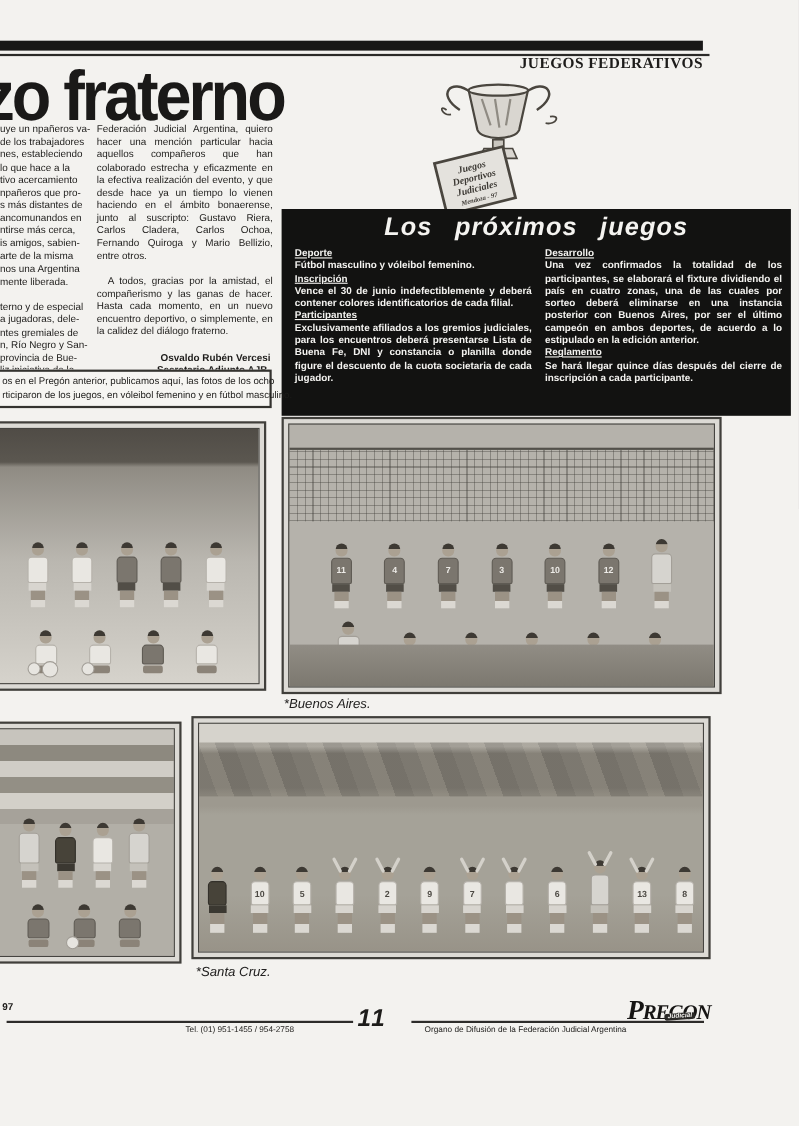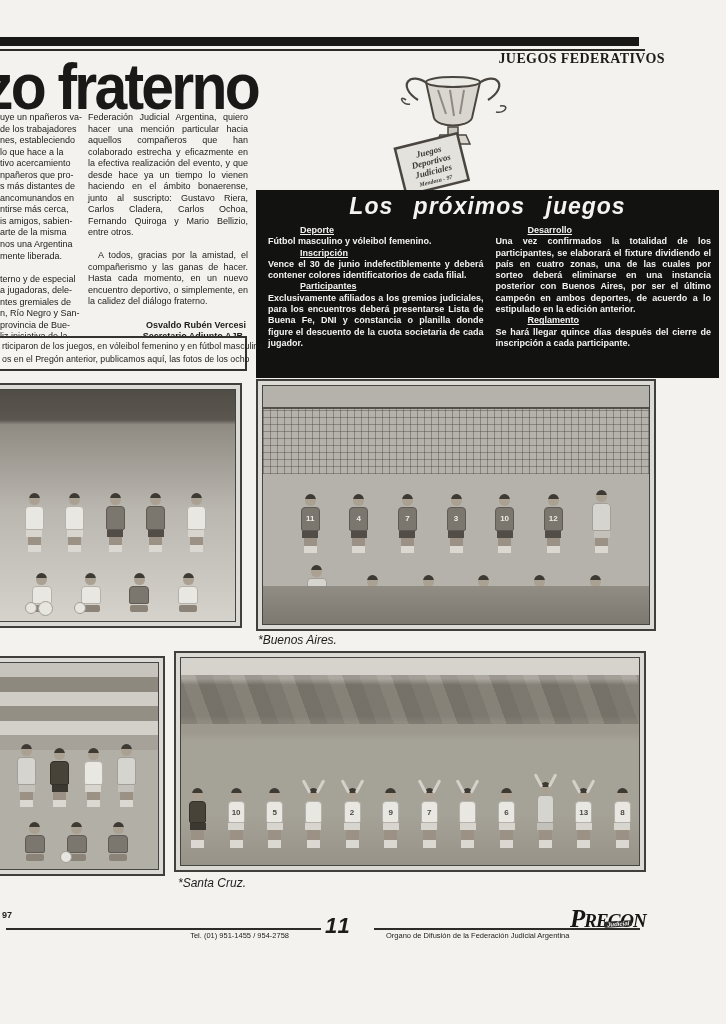--- a/index.html
+++ b/index.html
@@ -2,39 +2,39 @@
 <html><head>
 <meta charset="utf-8">
 <style>
   html,body{margin:0;padding:0;background:#e8e7e4;}
   .page{position:relative;width:726px;height:1024px;background:#f3f2ef;overflow:hidden;
         font-family:"Liberation Sans",sans-serif;color:#1d1c1a;}
   
   .bar1{position:absolute;left:0;top:37px;width:639px;height:9px;background:#181817;}
   .bar2{position:absolute;left:0;top:49px;width:645px;height:2px;background:#2b2a28;}
   .section-label{position:absolute;left:0;top:51px;width:639px;text-align:right;
-        font-family:"Liberation Serif",serif;font-weight:bold;font-size:14px;letter-spacing:.4px;padding-left:26px;}
+        font-family:"Liberation Serif",serif;font-weight:bold;font-size:14px;letter-spacing:.4px;}
   .headline{position:absolute;left:-16px;top:50px;margin:0;font-size:64px;font-weight:bold;
         letter-spacing:-3px;transform:scaleX(.92);transform-origin:left top;white-space:nowrap;color:#1a1918;}
   .trophy{position:absolute;left:388px;top:70px;width:130px;height:125px;}
   .trophy svg{width:100%;height:100%;}
   .trophy text{font-family:"Liberation Serif",serif;font-weight:bold;font-style:italic;fill:#3c3934;}
   
   .col-left{position:absolute;left:0;top:112px;width:86px;font-size:9px;line-height:11.55px;overflow:hidden;height:224px;}
   .col-left .tline{white-space:nowrap;min-height:11.55px;}
   .col-mid{position:absolute;left:88px;top:112px;width:160px;font-size:9px;line-height:11.55px;text-align:justify;}
   .col-mid .p2{text-indent:10px;margin-top:11px;}
   .sig{margin-top:12px;text-align:right;font-weight:bold;line-height:11.5px;padding-right:2px;}
   
   .nextbox{position:absolute;left:256px;top:190px;width:463px;height:188px;background:#121211;color:#f4f3f0;box-sizing:border-box;}
   .nb-title{text-align:center;font-style:italic;font-weight:bold;font-size:23px;padding-top:3px;
         word-spacing:13px;letter-spacing:1px;}
   .nb-cols{display:flex;gap:12px;padding:5px 8px 0 12px;}
   .nb-col{width:50%;font-size:9px;line-height:11.3px;font-weight:bold;text-align:justify;}
-  .nb-h{text-decoration:underline;margin-left:32px;}
+  .nb-h{text-decoration:underline;}
   
   .intro{position:absolute;left:-6px;top:336px;width:253px;height:35px;border:2px solid #34332f;
         background:#f6f5f2;box-sizing:border-box;font-size:8.8px;line-height:13px;padding:2px 3px 0 6px;}
   .intro .tline{white-space:nowrap;}
   
   .photo{position:absolute;border:2px solid #403f3b;background:#dcdad5;padding:4px;box-sizing:border-box;}
   .photo-inner{position:relative;width:100%;height:100%;border:1px solid #454440;box-sizing:border-box;overflow:hidden;}
   .bg-indoor{background:linear-gradient(180deg,#504c46 0%,#5b5750 13%,#8f8b83 15%,#bab7b0 52%,#ccc9c2 84%,#d6d3cc 100%);}
   .bg-net{background:#b5b2ab;}
   .bg-net::before{content:'';position:absolute;left:0;right:0;top:9%;height:27%;
@@ -77,21 +77,21 @@
   .up::before{left:0;transform:rotate(-28deg);}
   .up::after{right:0;transform:rotate(28deg);}
   .person .ball{position:absolute;bottom:-2px;left:-7px;width:10px;height:10px;border-radius:50%;
         background:#e7e5e0;border:1px solid #a29e97;}
   .floorball{position:absolute;width:13px;height:13px;border-radius:50%;background:#e7e5e0;border:1px solid #a29e97;}
   
   .cap{position:absolute;font-style:italic;font-size:12px;color:#222120;}
   
   .f-year{position:absolute;left:2px;top:910px;font-size:9px;font-weight:bold;}
   .f-line-left{position:absolute;left:6px;top:928px;width:315px;height:2px;background:#2d2c2a;}
-  .f-phone{position:absolute;left:169px;top:931px;width:120px;text-align:right;font-size:7.5px;}
+  .f-phone{position:absolute;left:158px;top:931px;width:120px;text-align:center;font-size:7.5px;}
   .f-page{position:absolute;left:325px;top:913px;font-size:22px;font-weight:bold;font-style:italic;letter-spacing:2px;}
   .f-line-right{position:absolute;left:374px;top:928px;width:266px;height:2px;background:#2d2c2a;}
   .f-organ{position:absolute;left:386px;top:931px;font-size:7.5px;}
   .f-logo{position:absolute;left:570px;top:905px;font-family:"Liberation Serif",serif;
         font-weight:bold;font-style:italic;font-size:19px;letter-spacing:-1px;color:#161514;}
   .f-logo .biginit{font-size:25px;}
   .f-logo-sub{position:absolute;left:604px;top:921px;font-size:6px;font-style:italic;font-weight:bold;
         color:#f2f1ee;background:#2a2927;padding:0 3px;border-radius:2px;transform:rotate(-4deg);}
 </style>
 </head>
@@ -173,22 +173,22 @@
       <div class="nb-col">
           <div class="nb-h">Desarrollo</div>
           <div class="nb-t">Una vez confirmados la totalidad de los participantes, se elaborará el fixture dividiendo el país en cuatro zonas, una de las cuales por sorteo deberá eliminarse en una instancia posterior con Buenos Aires, por ser el último campeón en ambos deportes, de acuerdo a lo estipulado en la edición anterior.</div>
           <div class="nb-h">Reglamento</div>
           <div class="nb-t">Se hará llegar quince días después del cierre de inscripción a cada participante.</div>
         </div>
     </div>
   </div>
 
   <div class="intro">
+      <div class="tline">os en el Pregón anterior, publicamos aquí, las fotos de los ocho</div>
       <div class="tline">rticiparon de los juegos, en vóleibol femenino y en fútbol masculino.</div>
-      <div class="tline">os en el Pregón anterior, publicamos aquí, las fotos de los ocho</div>
     </div>
 
   <div class="photo" style="left:-12px;top:383px;width:254px;height:245px;">
     <div class="photo-inner bg-indoor">
         <div class="prow standing">
           <div class="person p-white standing">
             <div class="head"></div>
             <div class="torso"></div>
             <div class="shorts"></div>
             <div class="legs"></div>

